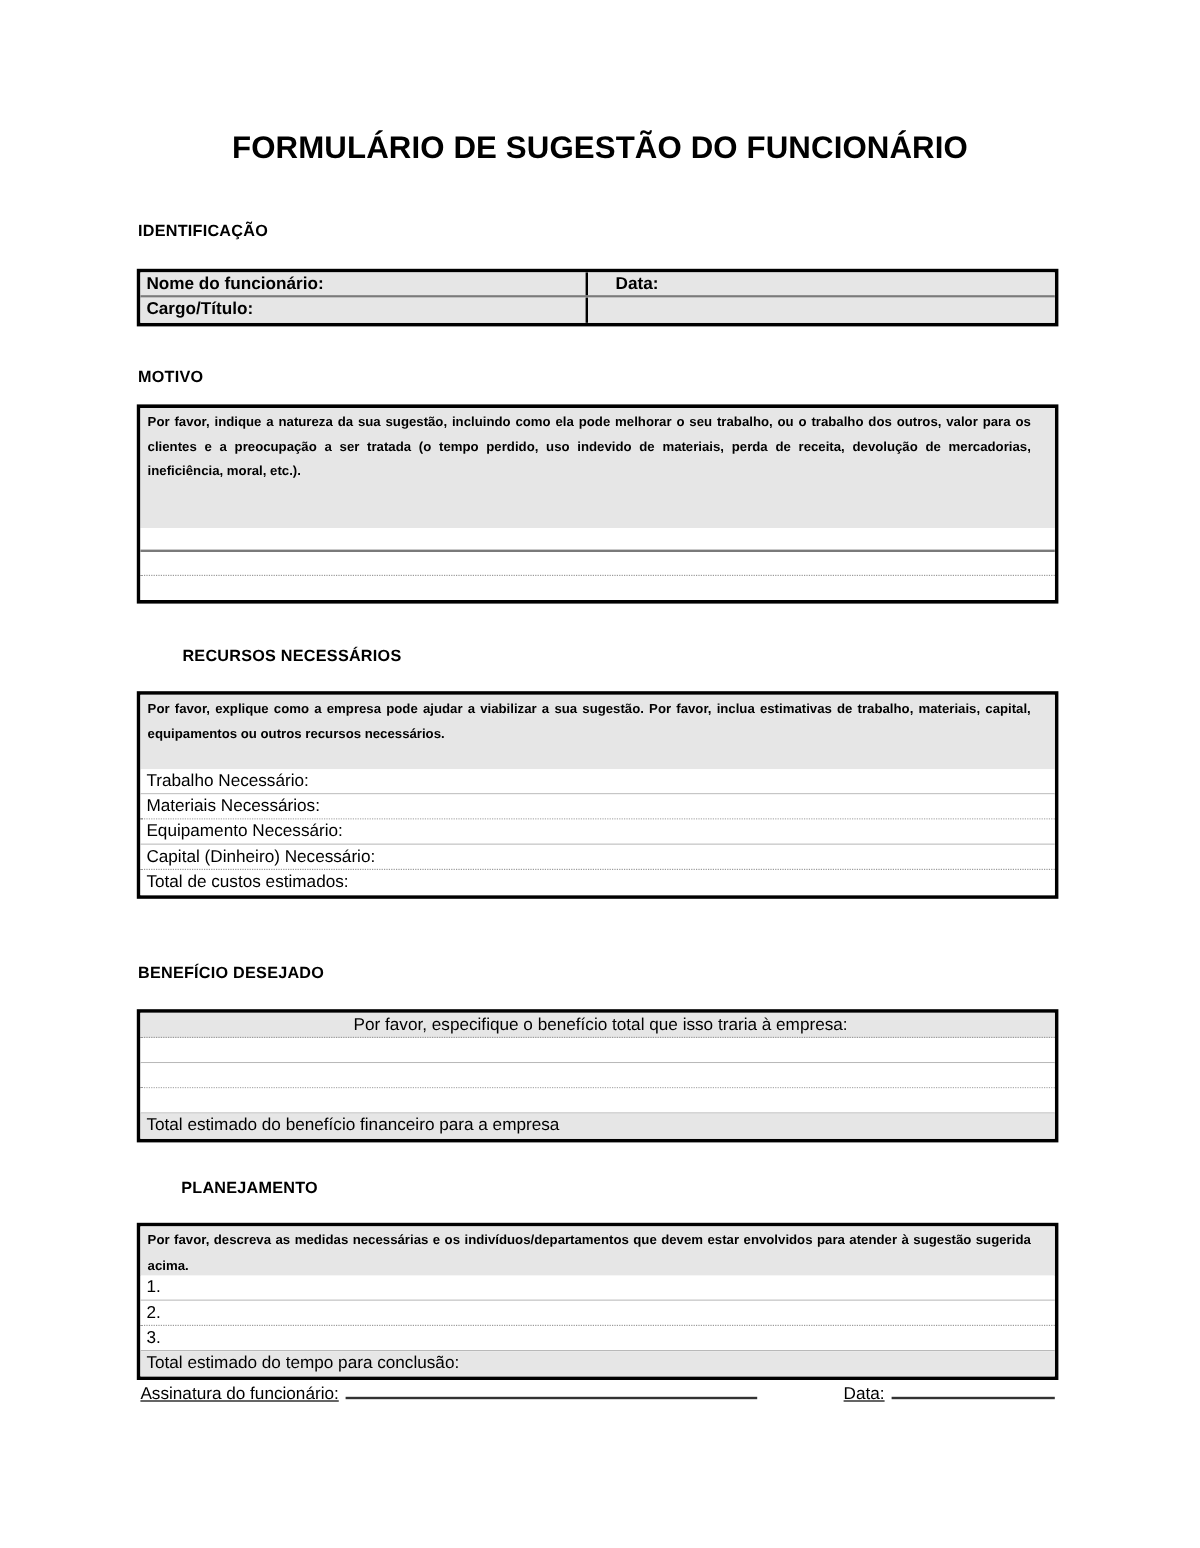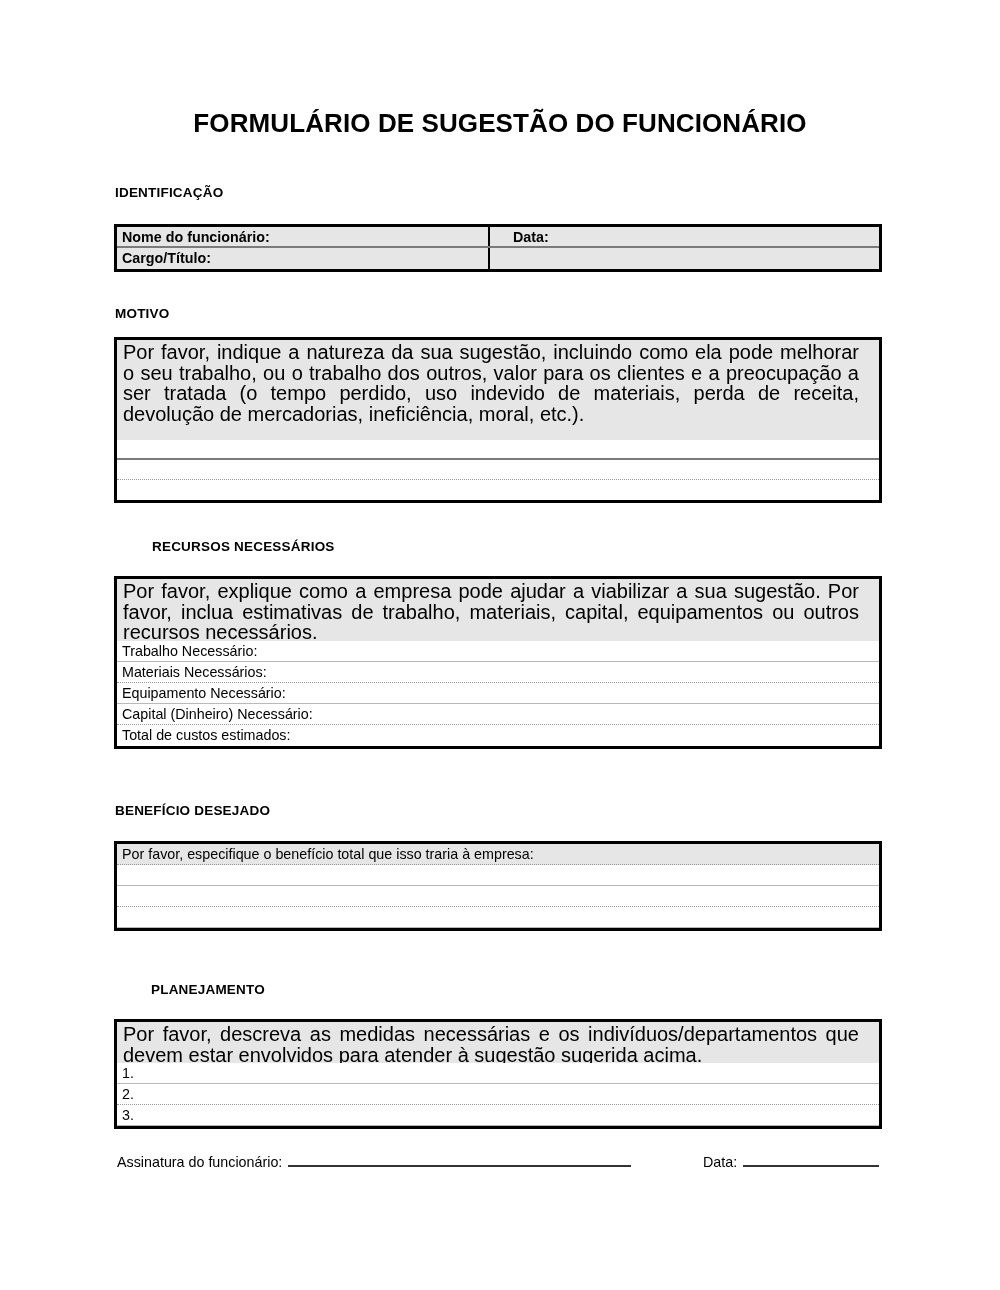--- a/index.html
+++ b/index.html
@@ -70,24 +70,25 @@
     border-bottom: 1px solid #b9b9b9;
   }
   .row.line-dotted {
     border-bottom: 1px dotted #9a9a9a;
   }
   .row.line-none {
     border-bottom: none;
   }
   .para {
     padding: 2px 20px 2px 6px;
-    font-size: 20px;
+    font-size: 11px;
     line-height: 20.5px;
     text-align: justify;
     text-justify: inter-word;
+    font-weight: bold;
   }
   .para-cell {
     background: #e6e6e6;
     box-sizing: border-box;
   }
   
   .idrow {
     display: flex;
     width: 100%;
     box-sizing: border-box;
@@ -113,20 +114,21 @@
   }
   .idcell.right {
     flex: 1;
   }
   
   .sig-line {
     position: absolute;
     font-size: 14.3px;
     line-height: 20px;
     white-space: nowrap;
+    text-decoration: underline;
   }
   .rule {
     display: inline-block;
     border-bottom: 2px solid #333333;
     vertical-align: baseline;
     height: 0;
     margin-left: 6px;
   }
 </style>
 </head>
@@ -164,33 +166,35 @@
     <div class="row line-light" style="height:21px;">Trabalho Necessário:</div>
     <div class="row line-dotted" style="height:21px;">Materiais Necessários:</div>
     <div class="row line-light" style="height:21px;">Equipamento Necessário:</div>
     <div class="row line-dotted" style="height:21px;">Capital (Dinheiro) Necessário:</div>
     <div class="row line-none" style="height:21px;">Total de custos estimados:</div>
   </div>
 
   <div class="section-heading" style="top:804px;">BENEFÍCIO DESEJADO</div>
 
   <div class="block" style="top:841px;">
-    <div class="row shaded line-dotted" style="height:21px;">Por favor, especifique o benefício total que isso traria à empresa:</div>
+    <div class="row shaded line-dotted" style="height:21px;text-align:center;">Por favor, especifique o benefício total que isso traria à empresa:</div>
     <div class="row line-light" style="height:21px;"></div>
     <div class="row line-dotted" style="height:21px;"></div>
     <div class="row line-light" style="height:21px;"></div>
+    <div class="row shaded line-none" style="height:21px;">Total estimado do benefício financeiro para a empresa</div>
   </div>
 
   <div class="section-heading" style="top:983px;padding-left:36px;">PLANEJAMENTO</div>
 
   <div class="block" style="top:1019px;">
     <div class="para para-cell line-light" style="height:41px;">Por favor, descreva as medidas necessárias e os indivíduos/departamentos que devem estar envolvidos para atender à sugestão sugerida acima.</div>
     <div class="row line-light" style="height:21px;">1.</div>
     <div class="row line-dotted" style="height:21px;">2.</div>
     <div class="row line-light" style="height:21px;">3.</div>
+    <div class="row shaded line-none" style="height:21px;">Total estimado do tempo para conclusão:</div>
   </div>
 
   <div class="sig-line" style="left:117px; top:1152px;">
     <span>Assinatura do funcionário:</span><span class="rule" style="width:343px;"></span>
   </div>
 
   <div class="sig-line" style="left:703px; top:1152px;">
     <span>Data:</span><span class="rule" style="width:136px;"></span>
   </div>
 

